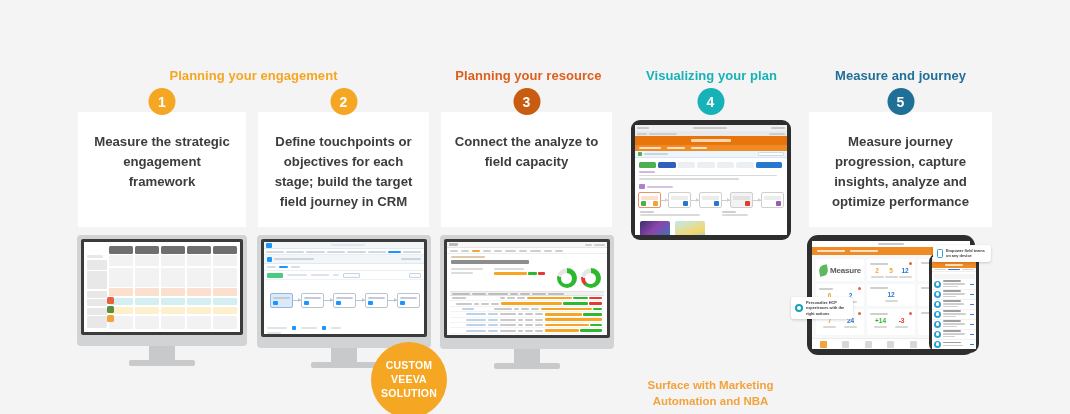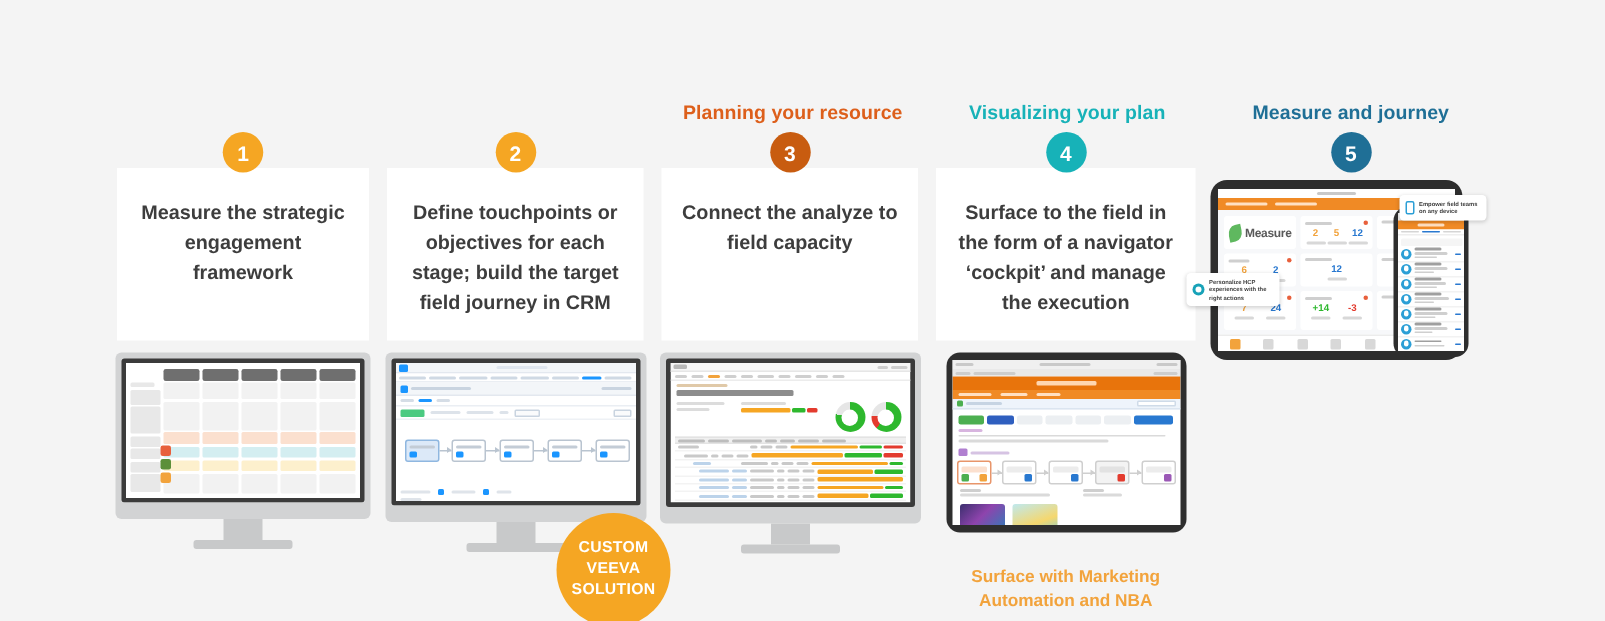--- a/index.html
+++ b/index.html
@@ -284,20 +284,23 @@
     position:absolute; text-align:center;
     font-size:11.5px; font-weight:bold; color:#f2a33c; line-height:1.38;
   }
 </style>
 </head>
 <body>
 
 <div class="page">
 
 
+  <div style="position:absolute;top:66px;left:72px;width:363px;text-align:center;">
+    <span class="head" style="color:#f5a623">Planning your engagement</span>
+  </div>
   <div style="position:absolute;top:66px;left:620px;width:183px;text-align:center;">
     <span class="head" style="color:#17b2b8">Visualizing your plan</span>
   </div>
   <div style="position:absolute;top:66px;left:437px;width:183px;text-align:center;">
     <span class="head" style="color:#dd5f1b">Planning your resource</span>
   </div>
   <div style="position:absolute;top:66px;left:803px;width:195px;text-align:center;">
     <span class="head" style="color:#1f6f96">Measure and journey</span>
   </div>
 
@@ -667,23 +670,20 @@
         </div>
       </div>
     </div>
 
     <div class="col c4">
       <div class="head-wrap"></div>
       <div class="badge-row">
         <div class="badge" style="background:#17b2b8">
           <span>4</span>
         </div>
-      </div>
-      <div class="card">
-        <p>Surface to the field in the form of a navigator ‘cockpit’ and manage the execution</p>
       </div>
       <div class="dev">
         <div class="tablet">
           <div class="tab-screen">
             <div class="t4-top">
                 <i></i>
                 <i style="width:34px"></i>
                 <i style="width:14px"></i>
               </div>
             <div class="t4-url">
@@ -780,20 +780,23 @@
       </div>
     </div>
 
     <div class="col c5">
       <div class="head-wrap"></div>
       <div class="badge-row">
         <div class="badge" style="background:#1f6f96">
           <span>5</span>
         </div>
       </div>
+      <div class="card">
+        <p>Measure journey progression, capture insights, analyze and optimize performance</p>
+      </div>
       <div class="dev">
         <div class="t5wrap">
           <div class="t5">
             <div class="t5-screen">
               <div class="t5-top">
                   <i></i>
                 </div>
               <div class="t5-or">
                   <i></i>
                   <i></i>

